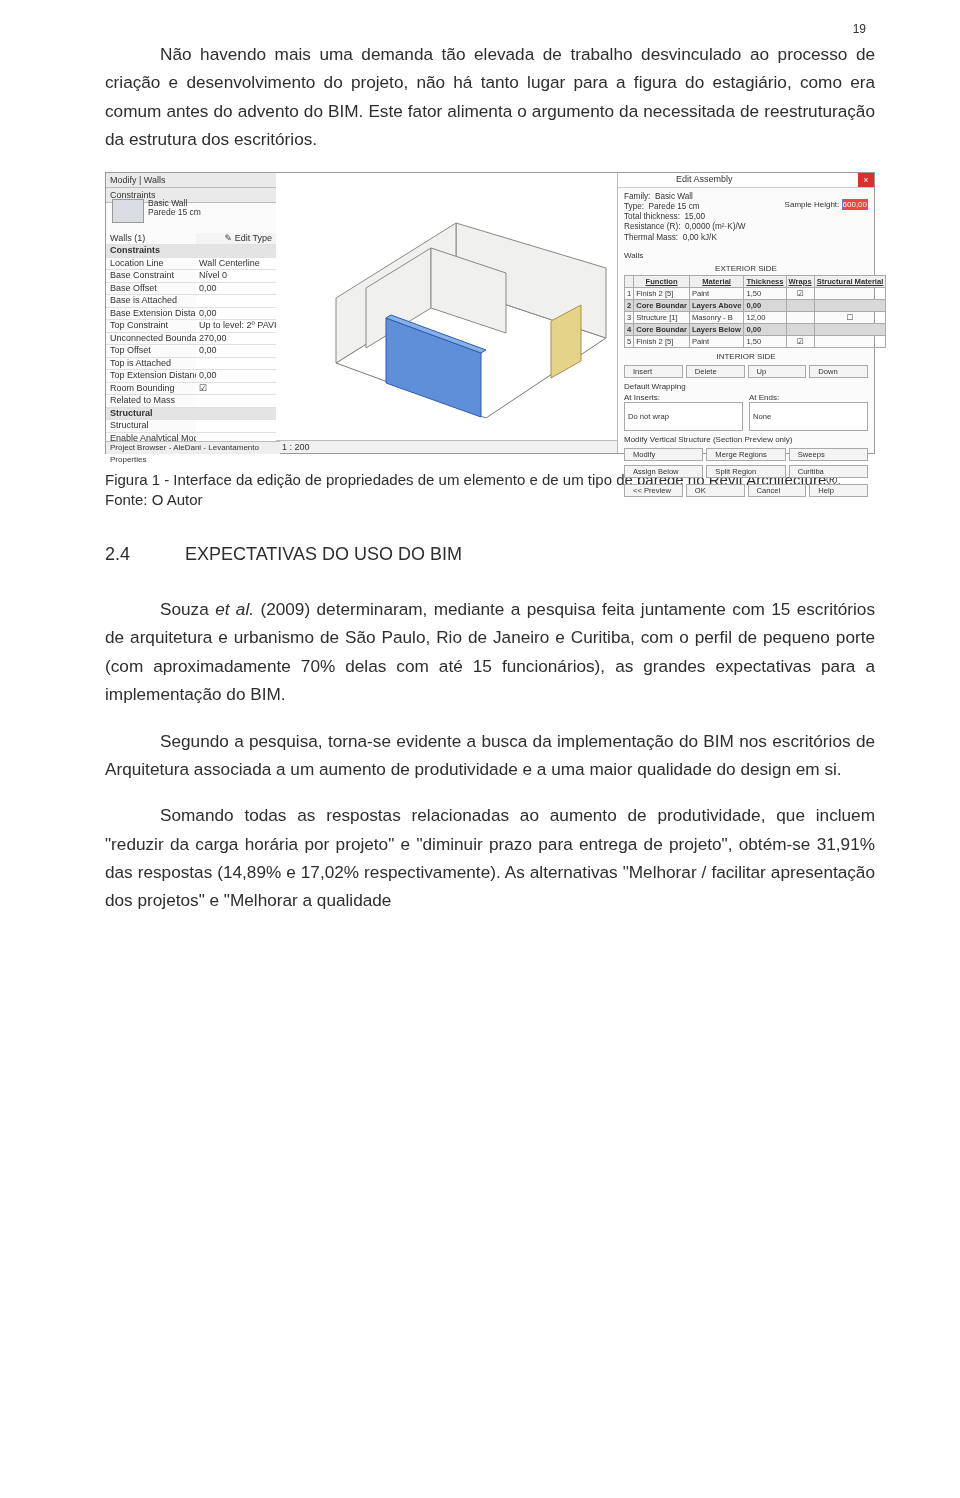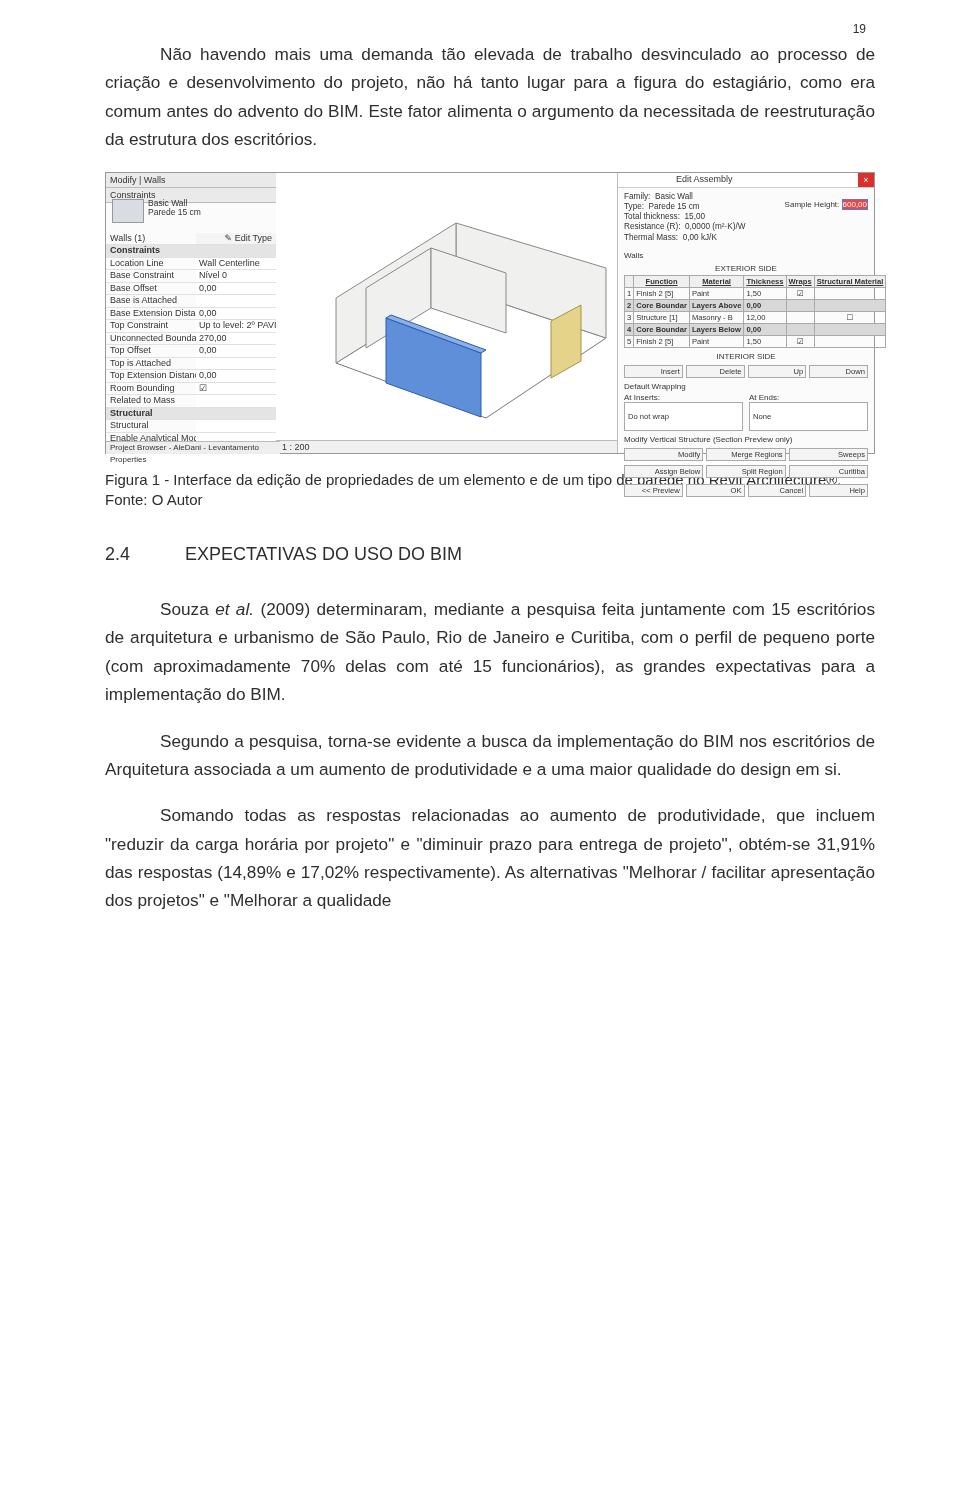--- a/index.html
+++ b/index.html
@@ -33,21 +33,21 @@
   .ra .meta{padding:4px 6px 2px 6px;font-size:8.2px;line-height:1.25;}
   .ra .sh{position:absolute;right:6px;top:26px;font-size:8px;}
   .ra .sh span{display:inline-block;background:#ef4444;padding:0 0;color:#fff;border:1px solid #4a80d8;}
   .ra .sect{padding:0 6px;font-size:8px;margin-top:6px;}
   .ra .sect .lbl{text-align:center;margin:4px 0 2px 0;}
   .ra table{width:100%;border-collapse:collapse;font-size:7.6px;}
   .ra th,.ra td{border:1px solid #aaa;padding:1px 2px;white-space:nowrap;overflow:hidden;}
   .ra th{background:#efefef;text-align:center;text-decoration:underline;}
   .ra tr.core td{background:#d8d8d8;font-weight:bold;}
   .ra .btnrow{display:flex;gap:3px;margin:4px 0;}
-  .ra .btnrow .b{flex:1;text-align:right;border:1px solid #aaa;background:#f4f4f4;padding:1px 2px;font-size:7.6px;}
+  .ra .btnrow .b{flex:1;text-align:left;border:1px solid #aaa;background:#f4f4f4;padding:1px 8px;font-size:7.6px;}
   .ra .grp{margin-top:4px;font-size:8px;}
   .ra .sel{border:1px solid #aaa;background:#fff;height:11px;line-height:11px;padding:8px 3px;font-size:7.6px;}
   .figcap{font-size:15px;line-height:1.35;margin:16px 0 34px 0;}
   h3.sect{font-size:18px;font-weight:normal;margin:0 0 30px 0;}
   h3.sect .num{display:inline-block;width:80px;}
   .it{font-style:italic;}
 </style>
 </head>
 <body>
 <div class="page">

